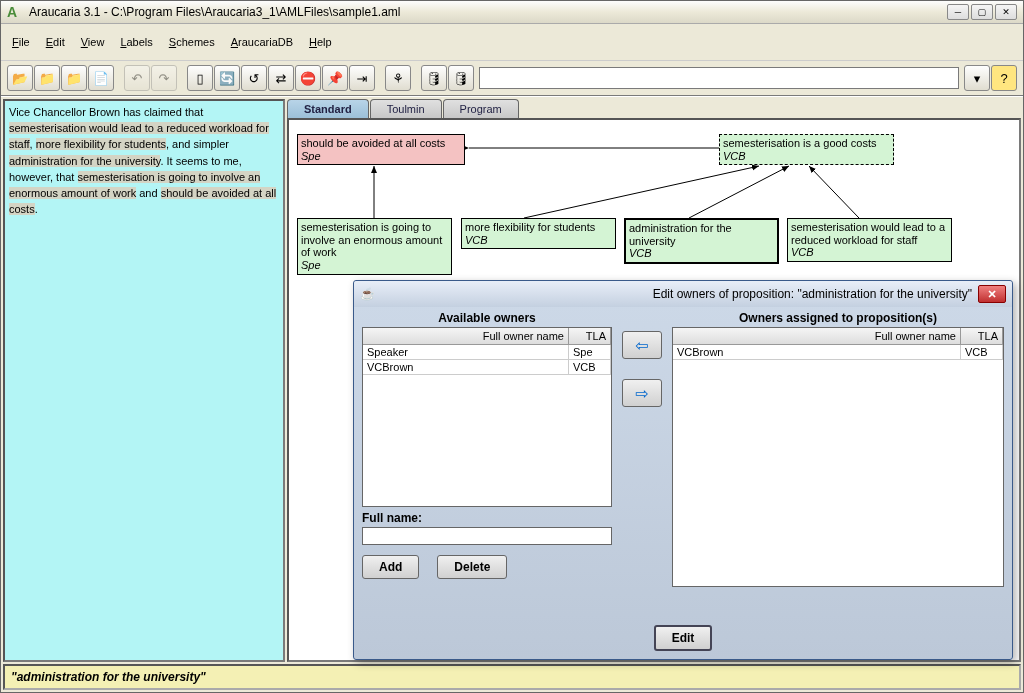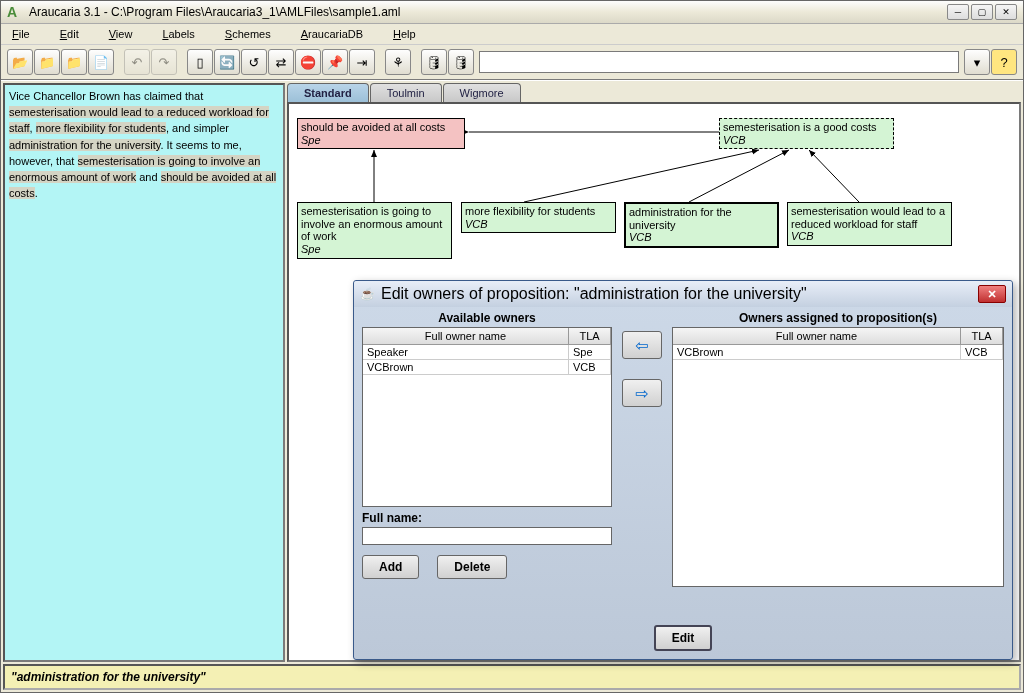--- a/index.html
+++ b/index.html
@@ -3,21 +3,21 @@
 <meta charset="utf-8">
 <style>
 * { box-sizing: border-box; margin: 0; padding: 0; font-family: "Segoe UI", Tahoma, sans-serif; font-size: 11px; }
 body { background: #d4d0c8; width: 1024px; height: 693px; overflow: hidden; }
 .window { background: #ece9d8; border: 1px solid #666; width: 1024px; height: 693px; display: flex; flex-direction: column; }
 .titlebar { background: linear-gradient(180deg, #fdfdfd 0%, #ece9d8 50%, #dcd9c8 100%); border-bottom: 1px solid #aaa; padding: 3px 6px; display: flex; align-items: center; gap: 6px; }
 .titlebar .app-icon { width: 16px; height: 16px; color: #4a8c3a; font-weight: bold; font-size: 14px; }
 .titlebar .title { flex: 1; font-size: 12px; }
 .winbtns { display: flex; gap: 2px; }
 .winbtn { width: 22px; height: 16px; background: linear-gradient(180deg,#f5f5f5,#ddd); border: 1px solid #888; border-radius: 2px; display: flex; align-items: center; justify-content: center; cursor: pointer; font-size: 9px; }
-.menubar { background: #ece9d8; padding: 2px 4px; display: flex; gap: 16px; border-bottom: 1px solid #ccc; }
+.menubar { background: #ece9d8; padding: 10px 4px; display: flex; gap: 2px; border-bottom: 1px solid #ccc; }
 .menuitem { padding: 2px 7px; cursor: pointer; }
 .menuitem u { text-decoration: underline; }
 .toolbar { background: #ece9d8; border-bottom: 1px solid #7a7a7a; padding: 4px 6px; display: flex; align-items: center; gap: 1px; }
 .tbtn { width: 26px; height: 26px; background: linear-gradient(180deg,#fefefe,#e0ddd0); border: 1px solid #888; border-radius: 3px; display: flex; align-items: center; justify-content: center; cursor: pointer; font-size: 13px; }
 .tbtn.disabled { opacity: 0.4; }
 .tsep { width: 8px; }
 .tselect { flex: 1; height: 22px; background: #fff; border: 1px solid #7a7a7a; margin: 0 4px; }
 .content { flex: 1; display: flex; border-top: 1px solid #fff; position: relative; overflow: hidden; }
 .leftpane { width: 282px; background: #b3f5f5; border: 2px solid #7a7a7a; border-top: 2px solid #555; border-left: 2px solid #555; margin: 2px; padding: 3px 4px; line-height: 1.35; font-size: 12px; }
 .leftpane .hl { background: #d4d4c4; }
@@ -30,31 +30,31 @@
 .node.red { background: #f4c2c2; }
 .node.green { background: #d4f4d4; }
 .node.dashed { border: 1px dashed #000; }
 .node.thick { border: 2px solid #000; }
 .node .owner { font-style: italic; }
 svg.arrows { position: absolute; top: 0; left: 0; pointer-events: none; }
 .statusbar { height: 26px; background: #f4f0b4; border: 2px inset #aaa; margin: 0 2px 2px; padding: 4px 6px; font-weight: bold; font-style: italic; font-size: 12px; }
 .dialog { position: absolute; left: 353px; top: 280px; width: 660px; height: 380px; background: linear-gradient(180deg,#cdd9e8,#bcc8d8); border: 1px solid #3a5a8a; border-radius: 3px; box-shadow: 3px 3px 8px rgba(0,0,0,0.3); display: flex; flex-direction: column; }
 .dlg-title { background: linear-gradient(180deg,#e8eef8,#c4d0e0); padding: 4px 6px; display: flex; align-items: center; gap: 6px; border-radius: 3px 3px 0 0; }
 .dlg-title .java-icon { font-size: 12px; color: #d22; }
-.dlg-title .txt { flex: 1; font-size: 16px; }
+.dlg-title .txt { flex: 1; font-size: 12px; text-align: right; }
 .dlg-close { width: 28px; height: 18px; background: linear-gradient(180deg,#f08080,#c03030); border: 1px solid #800; border-radius: 2px; color: #fff; display: flex; align-items: center; justify-content: center; font-weight: bold; cursor: pointer; }
 .dlg-body { flex: 1; padding: 4px 8px 8px; display: flex; }
 .col { display: flex; flex-direction: column; }
 .col.left { width: 250px; }
 .col.mid { width: 60px; align-items: center; padding-top: 20px; gap: 20px; }
 .col.right { flex: 1; }
 .col h4 { text-align: center; font-size: 12px; font-weight: bold; margin-bottom: 2px; }
 .grid { background: #fff; border: 1px solid #666; height: 180px; }
 .grid .hdr { display: flex; background: linear-gradient(180deg,#f5f5f5,#ddd); border-bottom: 1px solid #999; }
-.grid .hdr div { padding: 2px 4px; border-right: 1px solid #999; text-align: center; font-size: 11px; }
+.grid .hdr div { padding: 2px 4px; border-right: 1px solid #999; text-align: right; font-size: 11px; }
 .grid .hdr .c1 { flex: 1; }
 .grid .hdr .c2 { width: 42px; }
 .grid .row { display: flex; border-bottom: 1px solid #ccc; }
 .grid .row div { padding: 1px 4px; border-right: 1px solid #ccc; font-size: 11px; }
 .grid .row .c1 { flex: 1; }
 .grid .row .c2 { width: 42px; }
 .owner-label { font-weight: bold; margin-top: 4px; font-size: 12px; }
 .owner-input { background: #fff; border: 1px solid #666; height: 18px; width: 100%; margin-top: 2px; }
 .dlg-btns { display: flex; gap: 18px; justify-content: flex-start; margin-top: 10px; }
 .btn { padding: 4px 16px; background: linear-gradient(180deg,#f0f0f0,#d0d0d0); border: 1px solid #666; border-radius: 3px; cursor: pointer; font-weight: bold; font-size: 12px; }
@@ -111,21 +111,21 @@
     <div class="tbtn" style="background:#ffe680">?</div>
   </div>
 
   <div class="content">
     <div class="leftpane"><span>Vice Chancellor Brown has claimed that </span><span class="hl">semesterisation would lead to a reduced workload for staff</span><span>, </span><span class="hl">more flexibility for students</span><span>, and simpler </span><span class="hl">administration for the university</span><span>. It seems to me, however, that </span><span class="hl">semesterisation is going to involve an enormous amount of work</span><span> and </span><span class="hl">should be avoided at all costs</span><span>.</span></div>
 
     <div class="rightpane">
       <div class="tabs">
         <div class="tab">Standard</div>
         <div class="tab inactive">Toulmin</div>
-        <div class="tab inactive">Wigmore</div>
+        <div class="tab inactive">Program</div>
       </div>
       <div class="canvas">
         <svg class="arrows" width="740" height="200">
           <defs>
               <marker id="ah" markerWidth="8" markerHeight="8" refX="7" refY="3" orient="auto">
                 <path d="M0,0 L7,3 L0,6 Z" fill="#000"></path>
               </marker>
             </defs>
           <line x1="180" y1="28" x2="430" y2="28" stroke="#000" marker-start="url(#ah)"></line>
           <line x1="85" y1="98" x2="85" y2="46" stroke="#000" marker-end="url(#ah)"></line>

